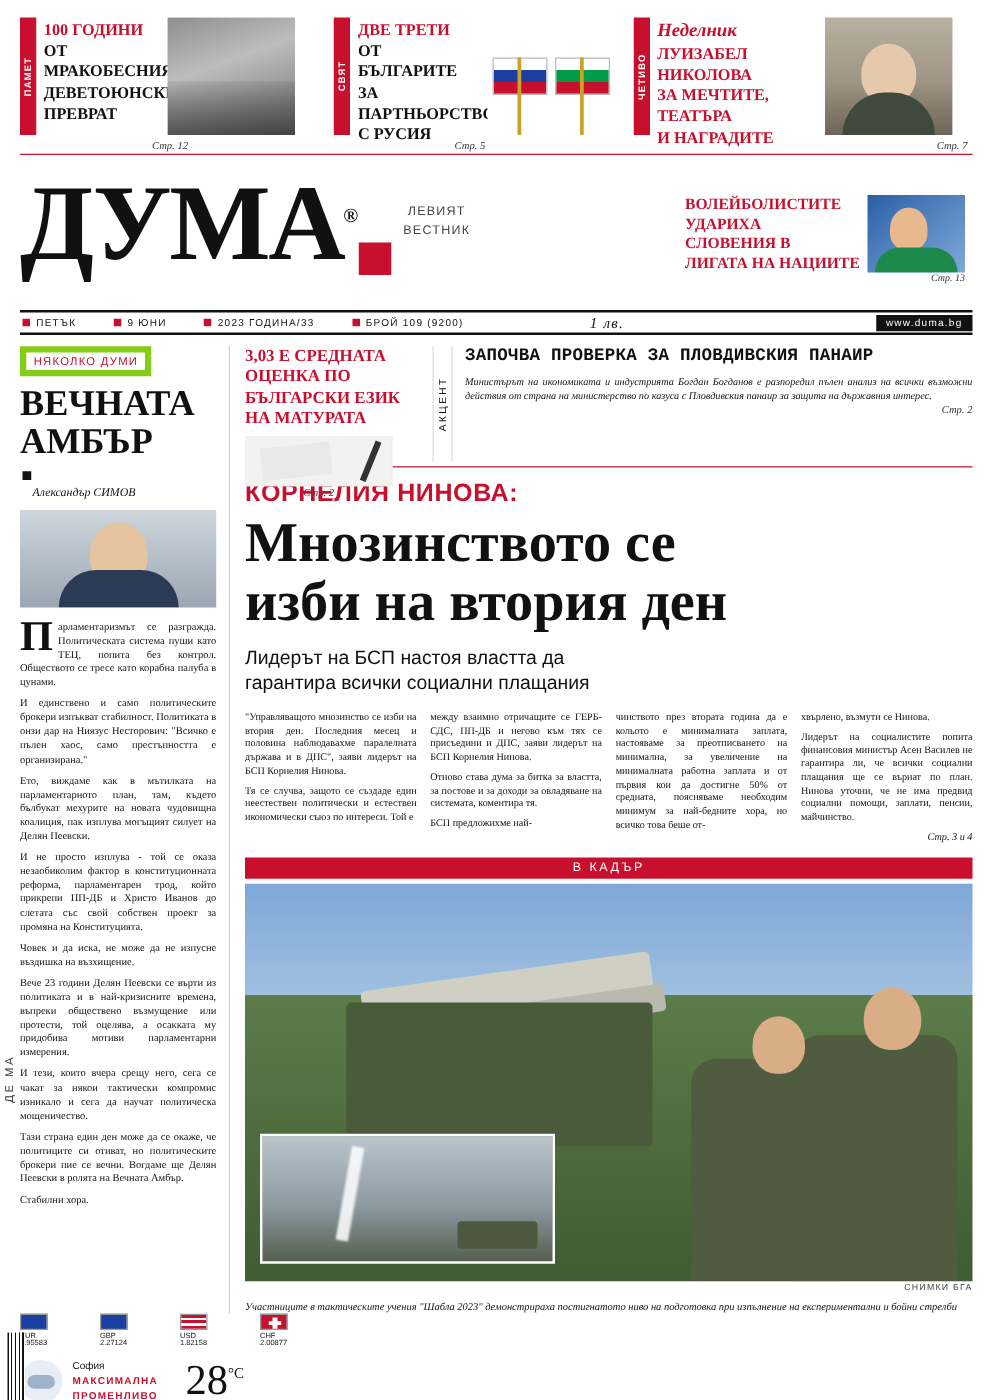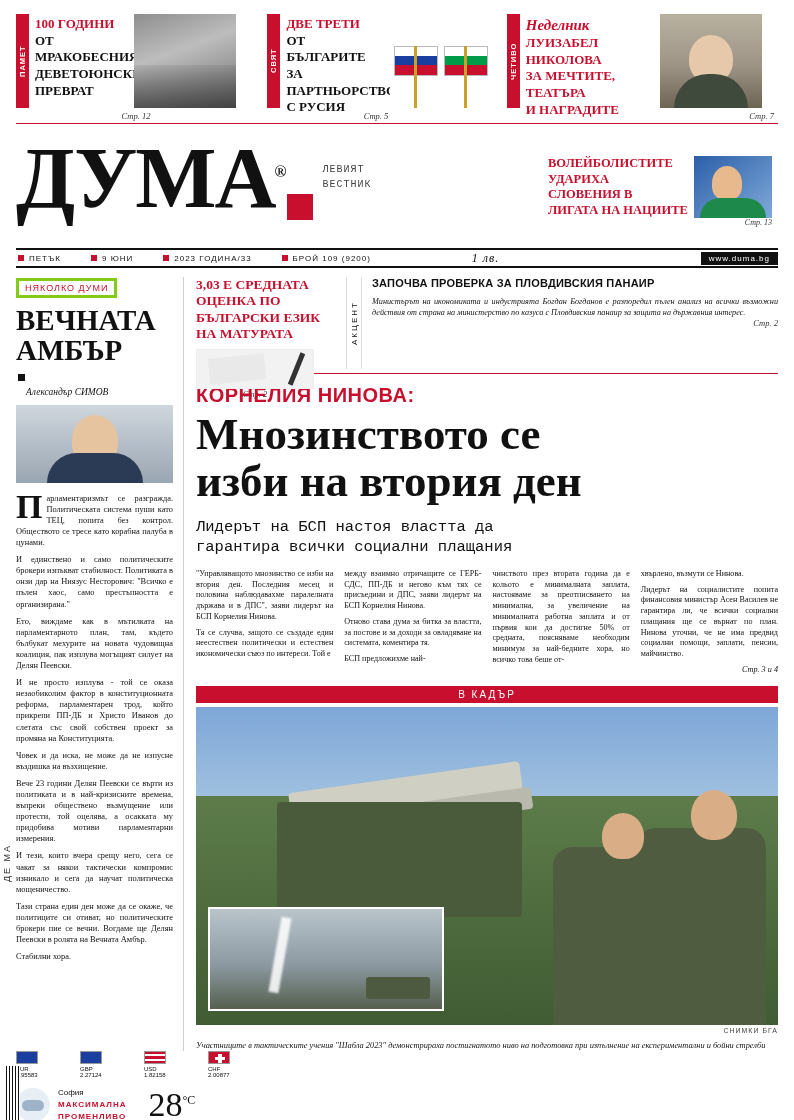--- a/index.html
+++ b/index.html
@@ -59,22 +59,22 @@
   .pole { position:absolute; width:3px; background:#c9a227; height:64px; bottom:-34px; left:20px; }
 
   .nedelnik { font-family:"Liberation Serif", serif; font-style:italic; color:#c8102e; font-size:15px; }
 
   
   .masthead { display:flex; align-items:flex-start; margin-top:10px; height:112px; position:relative; }
   .logo { font-family:"Liberation Serif", serif; font-weight:bold; font-size:86px; letter-spacing:-2px;
           line-height:0.95; color:#111; padding-top:4px; }
   .reg { font-size:16px; vertical-align:super; }
   .logo-sq { width:26px; height:26px; background:#c8102e; display:inline-block; margin-left:2px; vertical-align:bottom; }
-  .levi { font-family:Liberation Mono, monospace; font-size:10px; color:#444; letter-spacing:1px;
-          padding-left:10px; padding-top:28px; line-height:1.5; }
+  .levi { font-family:Liberation Sans, sans-serif; font-size:10px; color:#444; letter-spacing:1px;
+          padding-left:10px; padding-top:28px; line-height:1.5;text-align:center; }
   .volley { margin-left:auto; width:230px; display:flex; gap:6px; padding-top:22px; }
   .volley .txt { font-family:"Liberation Serif", serif; font-weight:bold; font-size:12.5px; color:#c8102e; line-height:1.25; width:140px; }
   .volley .im { width:78px; height:62px; background:linear-gradient(140deg,#2c5fa8,#7fa9d8); position:relative; overflow:hidden; }
   .volley .im:before{ content:""; position:absolute; left:18px; top:10px; width:30px; height:34px; background:#e8b98d; border-radius:50% 50% 40% 40%; }
   .volley .im:after{ content:""; position:absolute; left:6px; bottom:0; width:66px; height:20px; background:#1d8a4c; border-radius:30px 30px 0 0; }
   .volley .pg { font-style:italic; font-size:8px; text-align:right; }
 
   
   .infobar { border-top:2px solid #111; border-bottom:2px solid #111; height:20px; display:flex;
              align-items:center; font-family:"Liberation Sans", sans-serif; font-size:8px;
@@ -82,21 +82,21 @@
   .infobar .sq { width:6px; height:6px; background:#c8102e; margin:0 5px 0 2px; }
   .infobar .sp { margin-right:28px; }
   .price { font-family:"Liberation Serif", serif; font-style:italic; font-size:12px; margin-left:auto; margin-right:auto; }
   .site { background:#111; color:#fff; font-size:8px; padding:2px 8px; letter-spacing:1px; margin-left:auto; }
 
   
   .main { display:flex; margin-top:9px; }
   .col-left { width:168px; padding-right:10px; border-right:1px solid #cfcfcf; }
   .col-right { flex:1; padding-left:12px; }
 
-  .kicker-box { border:3px solid #84cc16; color:#c8102e; font-family:"Liberation Sans", sans-serif;
+  .kicker-box { border:5px solid #84cc16; color:#c8102e; font-family:"Liberation Sans", sans-serif;
                 font-size:9px; letter-spacing:1px; padding:2px 6px; display:inline-block; }
   .vechna { font-family:"Liberation Serif", serif; font-weight:bold; font-size:29px; line-height:1.03; margin-top:8px; }
   .dotsq { width:7px; height:7px; background:#111; margin:8px 0 6px 2px; }
   .author { font-family:"Liberation Serif", serif; font-style:italic; font-size:9.5px;margin-left:10px; }
   .authorphoto { width:100%; height:78px; margin-top:8px; background:linear-gradient(180deg,#cfd6dd,#9aa6b2); position:relative; overflow:hidden; }
   .authorphoto:before{ content:""; position:absolute; left:50%; top:10px; transform:translateX(-50%);
       width:46px; height:50px; background:#e7c4a0; border-radius:50% 50% 42% 42%; }
   .authorphoto:after{ content:""; position:absolute; left:50%; bottom:0; transform:translateX(-50%);
       width:96px; height:30px; background:#2b3b55; border-radius:30px 30px 0 0; }
 
@@ -108,29 +108,29 @@
   .rtop { display:flex; height:92px; }
   .r1 { width:150px; }
   .r1 .hl { font-family:"Liberation Serif", serif; font-weight:bold; font-size:13.5px; color:#c8102e; line-height:1.22; }
   .r1 .img { width:118px; height:40px; margin-top:6px; background:#f2f2f2; position:relative; overflow:hidden; border:1px solid #eee; }
   .r1 .img:before{content:""; position:absolute; left:12px; top:6px; width:56px; height:26px; background:#e9e9e9; transform:rotate(-6deg);}
   .r1 .img:after{content:""; position:absolute; right:14px; top:2px; width:5px; height:34px; background:#333; transform:rotate(22deg);}
   .vtag-dark { writing-mode:vertical-rl; transform:rotate(180deg); background:#fff; color:#111;
                font-family:"Liberation Sans", sans-serif; font-size:8px; letter-spacing:2px;
                display:flex; align-items:center; justify-content:center; width:16px; border-left:1px solid #ddd; border-right:1px solid #ddd; }
   .r2 { flex:1; padding-left:10px; }
-  .r2 .hl { font-family:Liberation Sans, sans-serif; font-weight:bold; font-size:11px; letter-spacing:0.2px; }
+  .r2 .hl { font-family:Liberation Mono, monospace; font-weight:bold; font-size:14px; letter-spacing:0.2px; }
   .r2 .body { font-family:"Liberation Serif", serif; font-style:italic; font-size:8.2px; line-height:1.36; margin-top:7px; text-align:justify; }
 
   .redline { border-top:1px solid #c8102e; margin-top:4px; }
 
   .ninova { font-family:"Liberation Sans", sans-serif; font-weight:bold; color:#c8102e; font-size:20px;
             letter-spacing:0.5px; margin-top:10px; }
   .bighead { font-family:"Liberation Serif", serif; font-weight:bold; font-size:45px; line-height:1.04; margin-top:4px; }
-  .subhead { font-family:Liberation Mono, monospace; font-size:15.5px; line-height:1.3; margin-top:12px; color:#111; }
+  .subhead { font-family:Liberation Sans, sans-serif; font-size:15.5px; line-height:1.3; margin-top:12px; color:#111; }
 
   .cols4 { display:flex; gap:11px; margin-top:12px; font-size:8.1px; line-height:1.33; text-align:justify; }
   .cols4 > div { flex:1; }
   .cols4 p { margin:0 0 5px 0; }
   .str { font-style:italic; font-size:8.2px; text-align:right; margin-top:4px; }
 
   .vkadar { background:#c8102e; color:#fff; text-align:center; font-family:"Liberation Sans", sans-serif;
             font-size:10px; letter-spacing:2px; padding:3px 0; margin-top:10px; }
 
   .photoblock { position:relative; height:318px; margin-top:4px; overflow:hidden;

